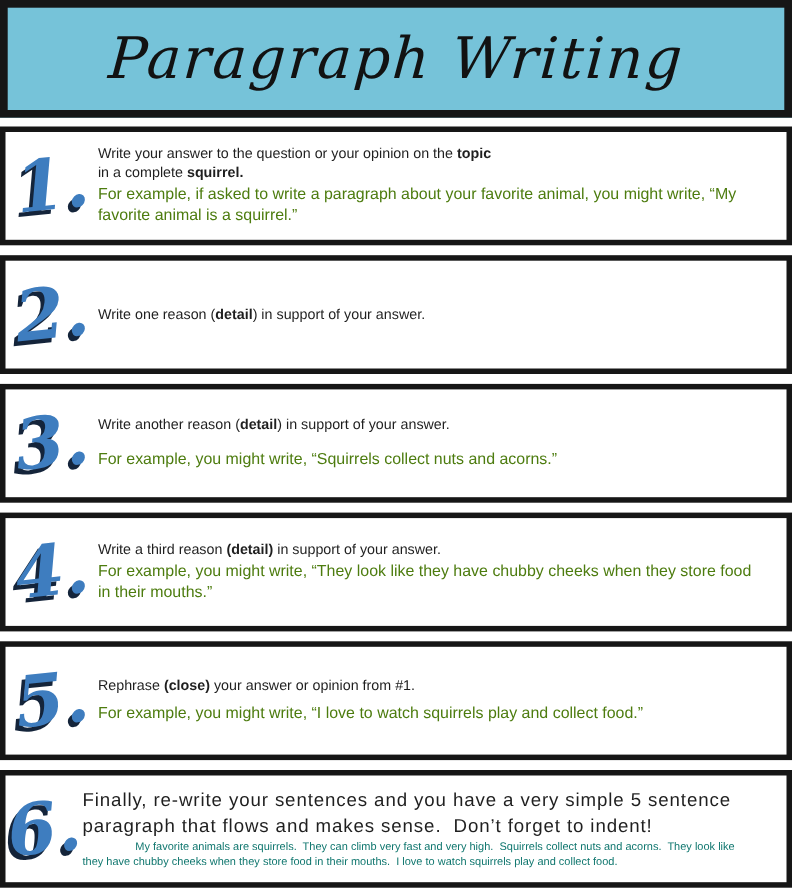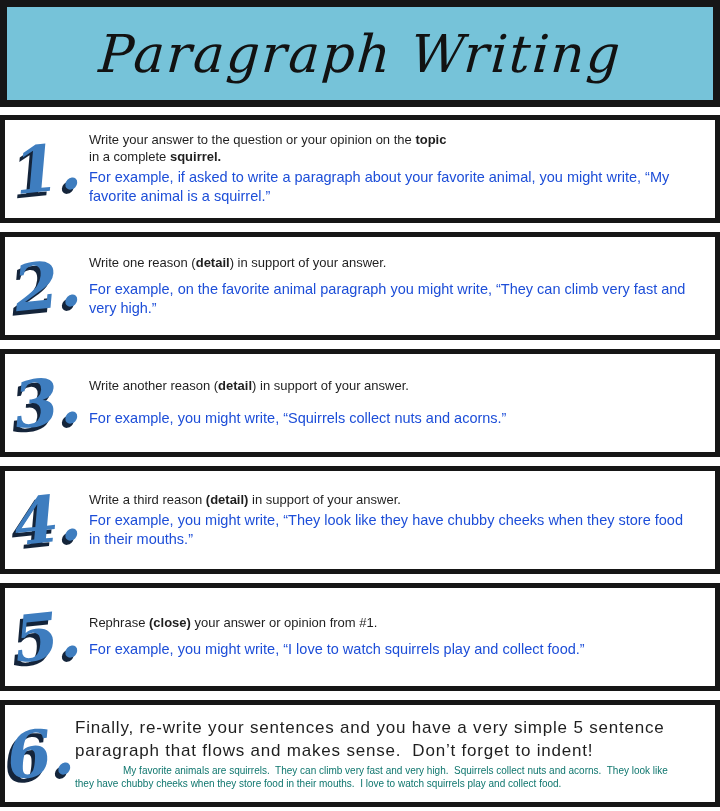--- a/index.html
+++ b/index.html
@@ -60,21 +60,21 @@
   }
   .content{flex:1;padding:6px 18px 6px 0;}
   .headline{
     font-size:13px;line-height:1.25;
     color:#1f1f1f;
     white-space:pre-wrap;
   }
   .headline .b{font-weight:bold;}
   .example{
     font-size:14.5px;line-height:1.3;
-    color:#1d4ed8;
+    color:#4d7c0f;
     margin-top:9px;
     white-space:pre-wrap;
   }
 
   
   .step-6 .num-col{width:70px;min-width:70px;}
   .step-6 .content{padding-right:28px;}
   .step-6 .headline{font-size:17px;letter-spacing:0.8px;line-height:1.3;}
   .step-6 .para{
     font-size:10px;line-height:1.3;color:#0f766e;
@@ -100,21 +100,20 @@
       <div class="example" style="margin-top:3px;">For example, if asked to write a paragraph about your favorite animal, you might write, “My favorite animal is a squirrel.”</div>
     </div>
   </div>
 
   <div class="step step-2">
     <div class="num-col">
       <span class="num">2.</span>
     </div>
     <div class="content">
       <div class="headline"><span>Write one reason (</span><span class="b">detail</span><span>) in support of your answer.</span></div>
-      <div class="example">For example, on the favorite animal paragraph you might write, “They can climb very fast and very high.”</div>
     </div>
   </div>
 
   <div class="step step-3">
     <div class="num-col">
       <span class="num">3.</span>
     </div>
     <div class="content">
       <div class="headline"><span>Write another reason (</span><span class="b">detail</span><span>) in support of your answer.</span></div>
       <div class="example" style="margin-top:14px;">For example, you might write, “Squirrels collect nuts and acorns.”</div>

